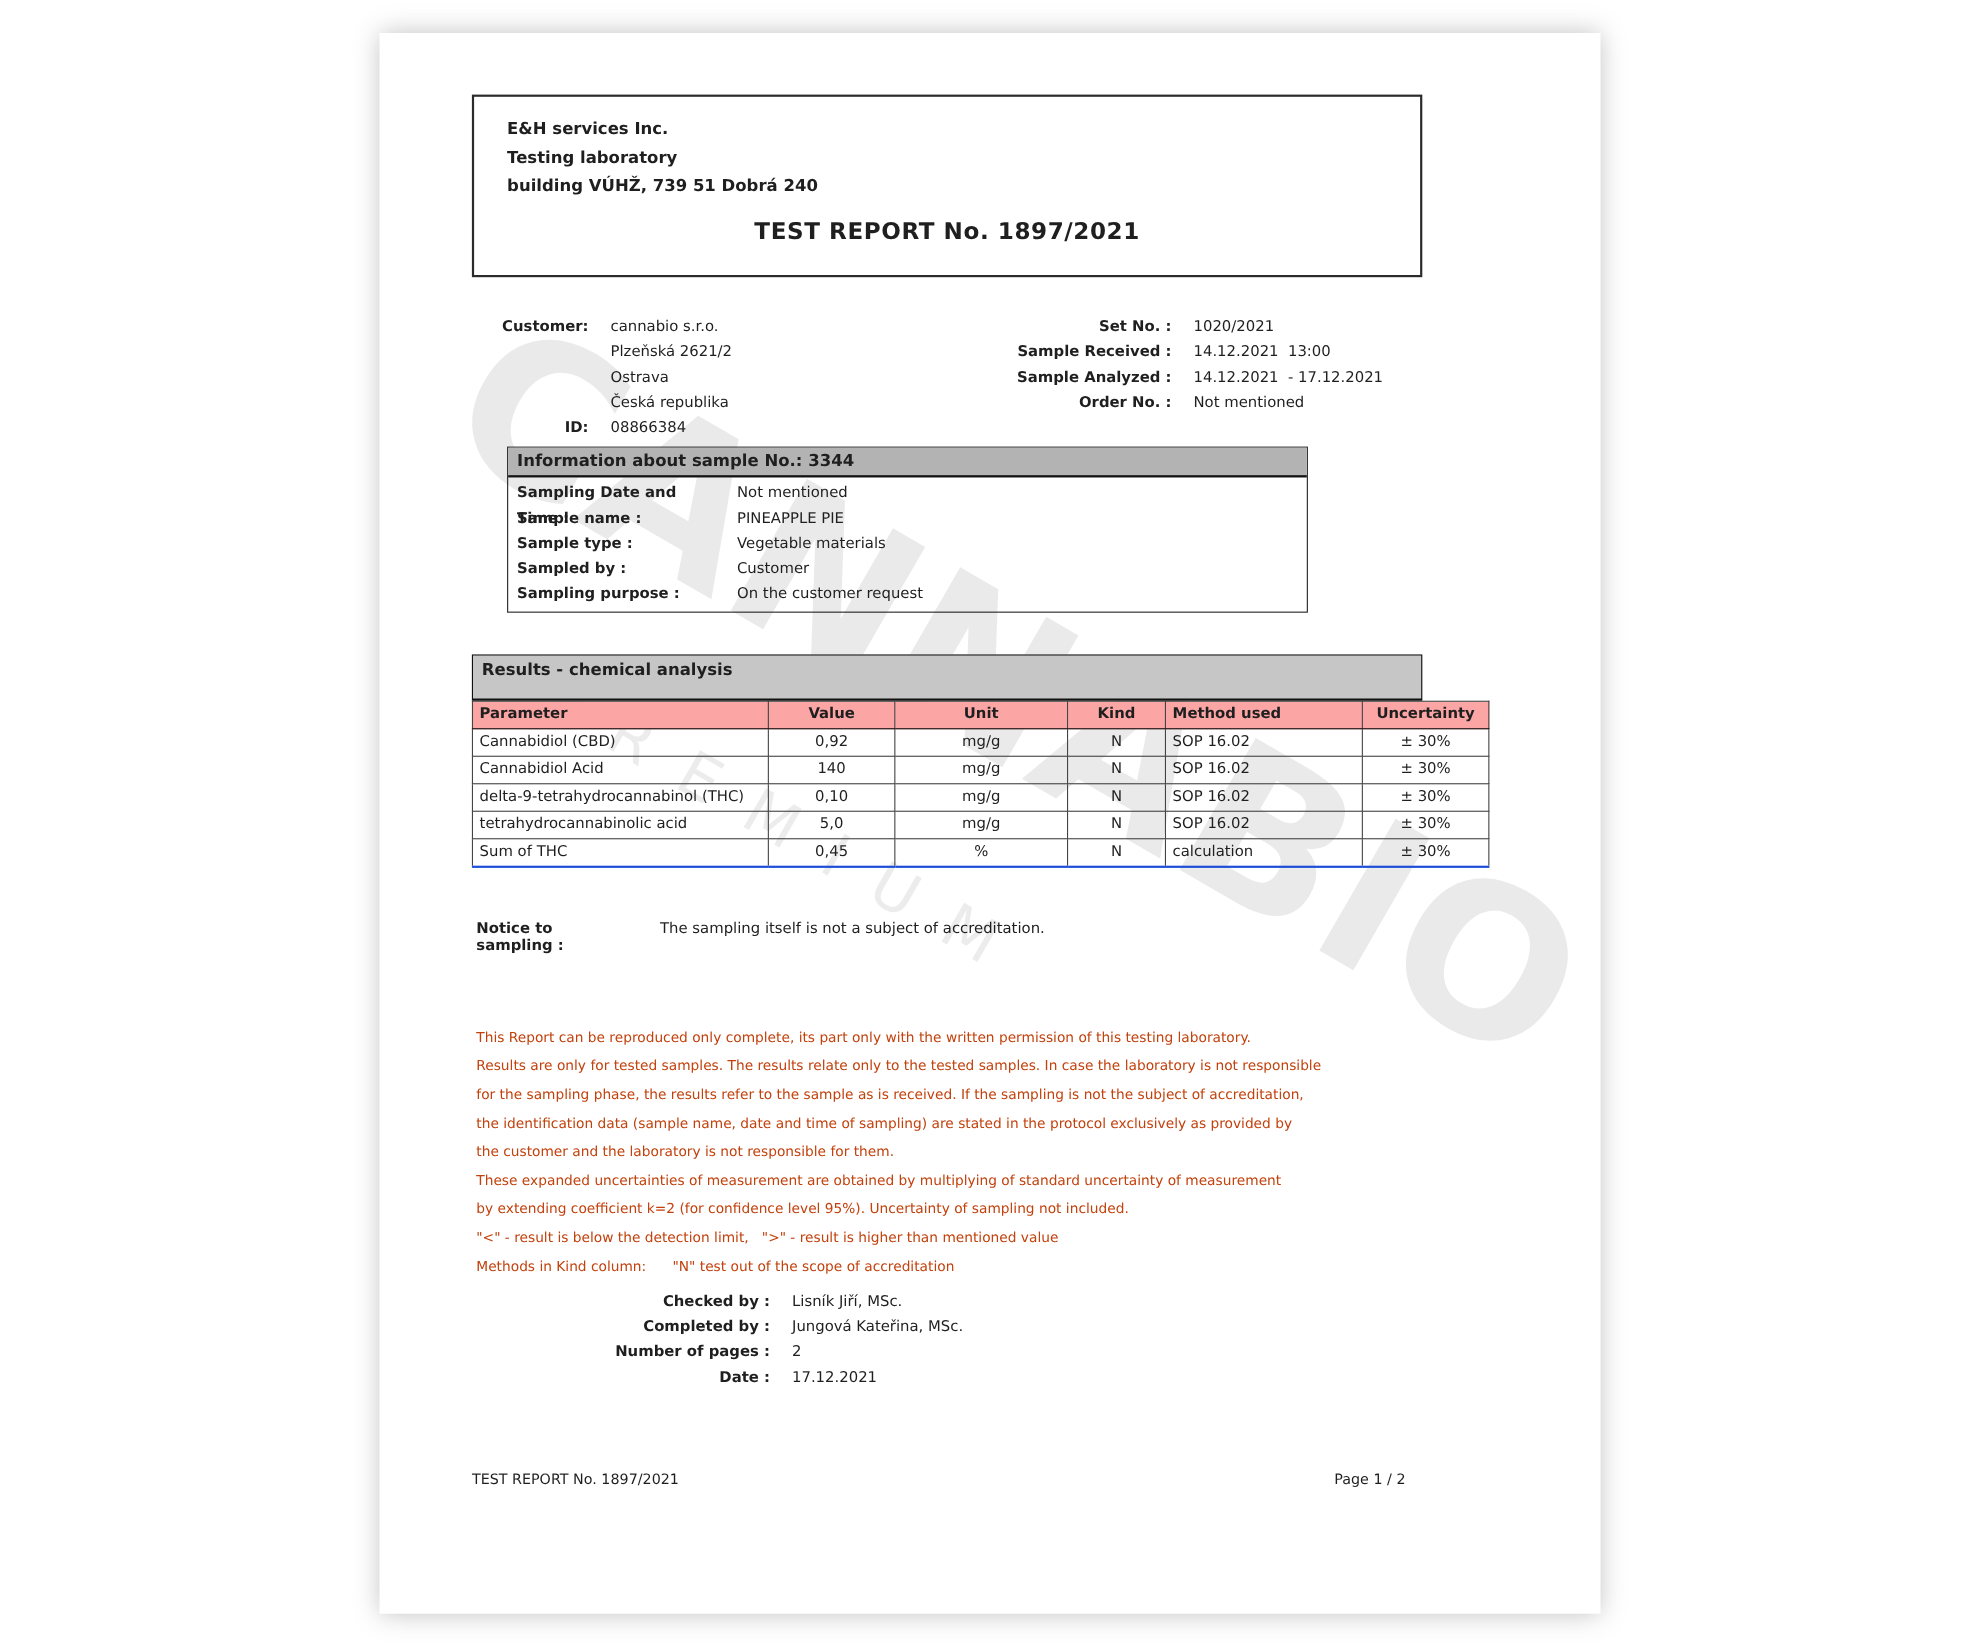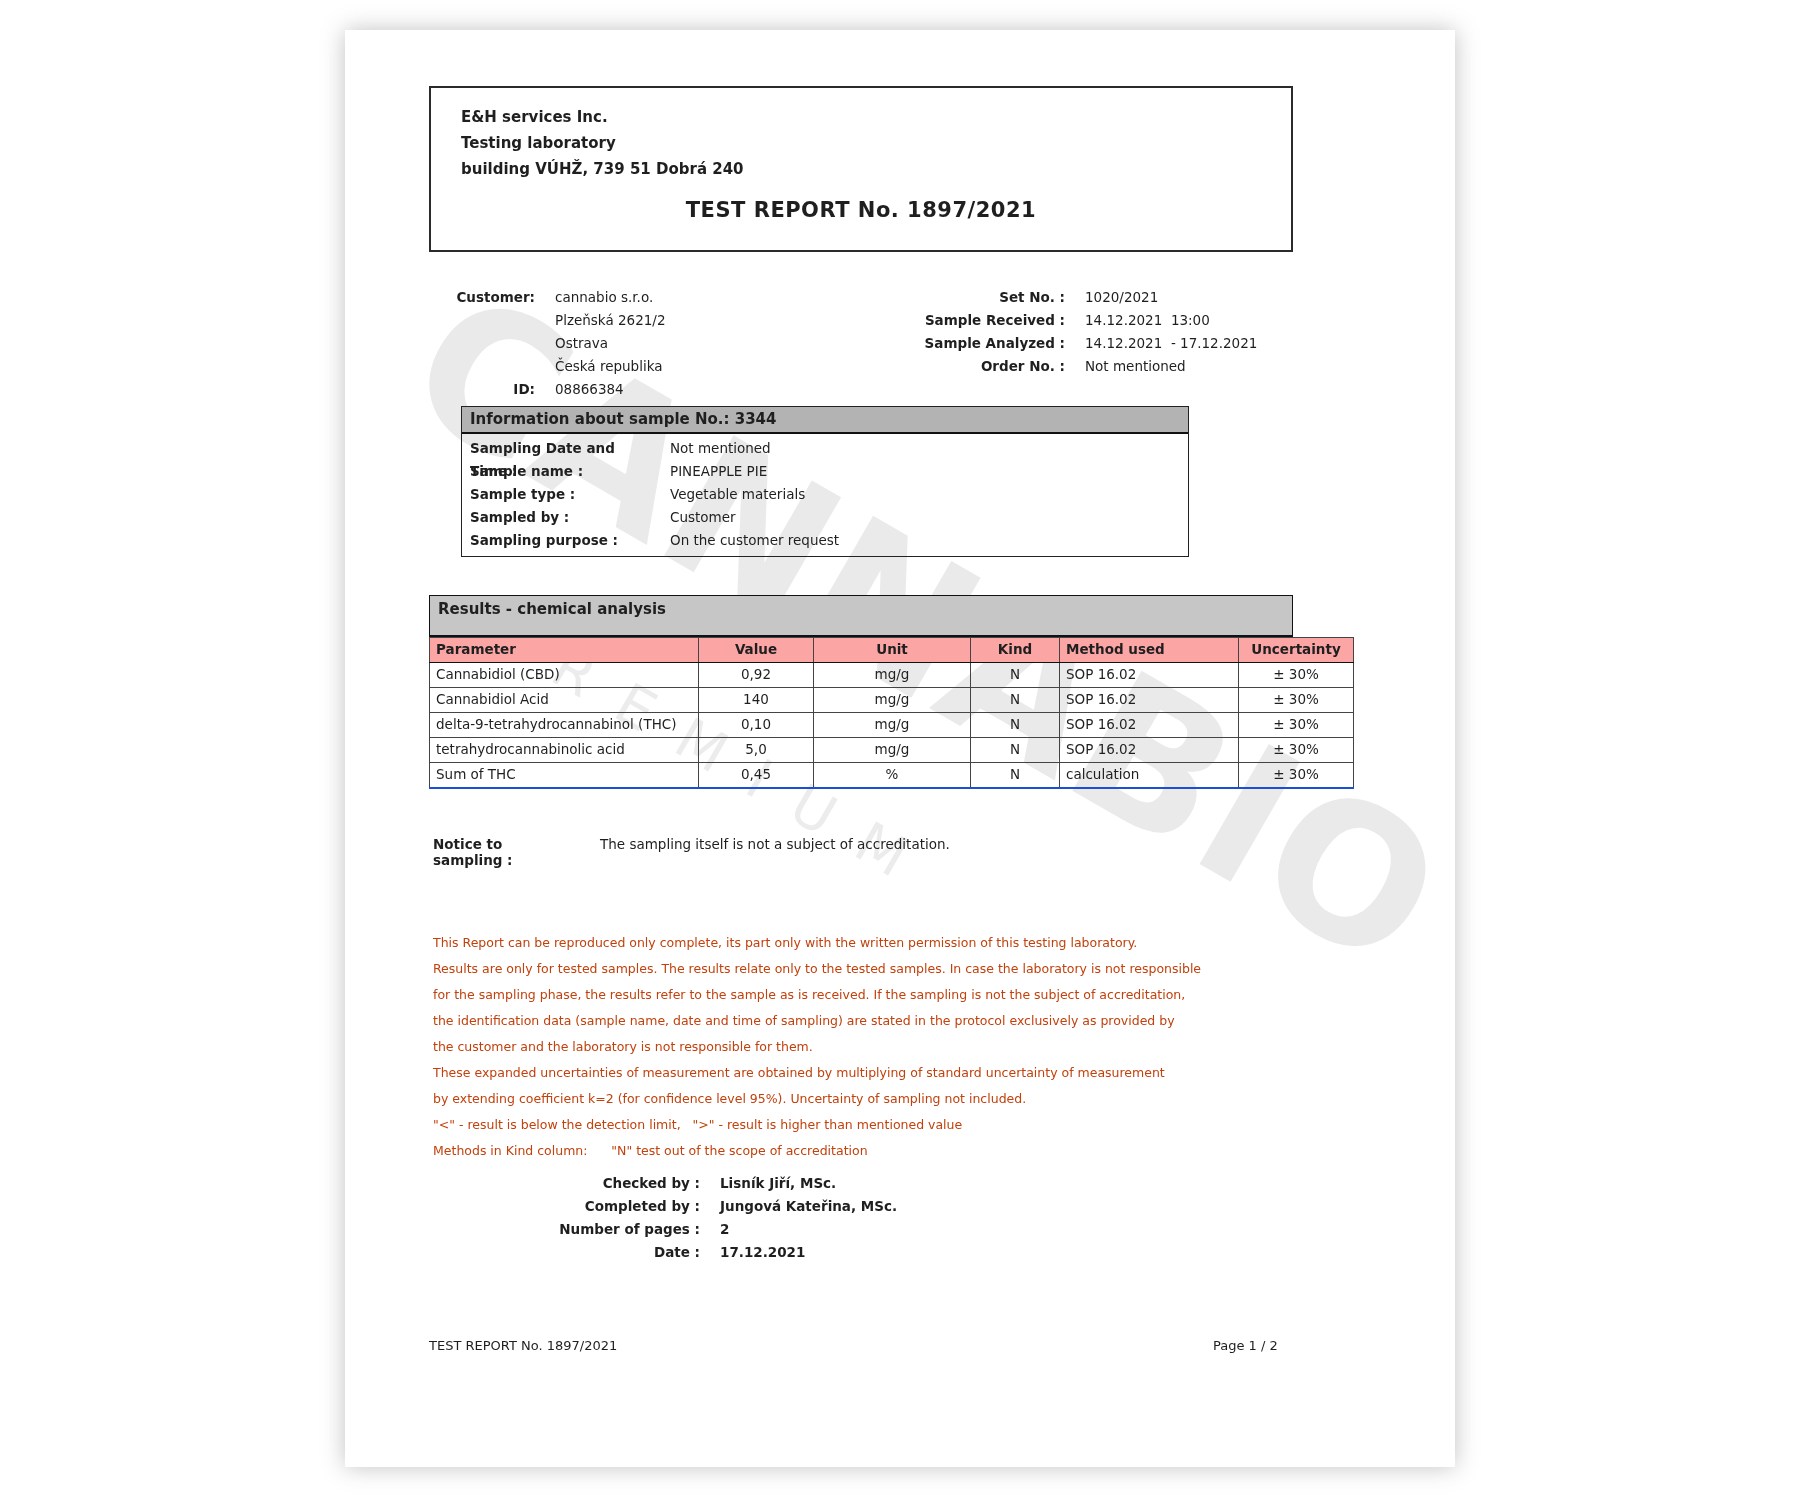--- a/index.html
+++ b/index.html
@@ -79,21 +79,21 @@
   .notice{position:absolute;left:88px;top:806px;display:flex;font-size:13.5px;}
   .notice-label{font-weight:bold;width:125px;}
   .notice-text{padding-left:42px;}
   
   .disclaimer{position:absolute;left:88px;top:900px;font-size:12.5px;line-height:26px;color:#c2410c;}
   .fineprint-line{white-space:pre;}
   
   .signature{position:absolute;left:100px;top:1142px;font-size:13.5px;}
   .sig-row{display:flex;height:23px;line-height:23px;}
   .sig-label{width:255px;text-align:right;font-weight:bold;}
-  .sig-value{padding-left:20px;font-weight:bold;}
+  .sig-value{padding-left:20px;}
   
   .footer-left{position:absolute;left:84px;top:1308px;font-size:13px;}
   .footer-right{position:absolute;left:868px;top:1308px;font-size:13px;}
 </style>
 </head>
 <body>
 
 <div class="page">
 
   <div class="wm-main">CANNABIO</div>

